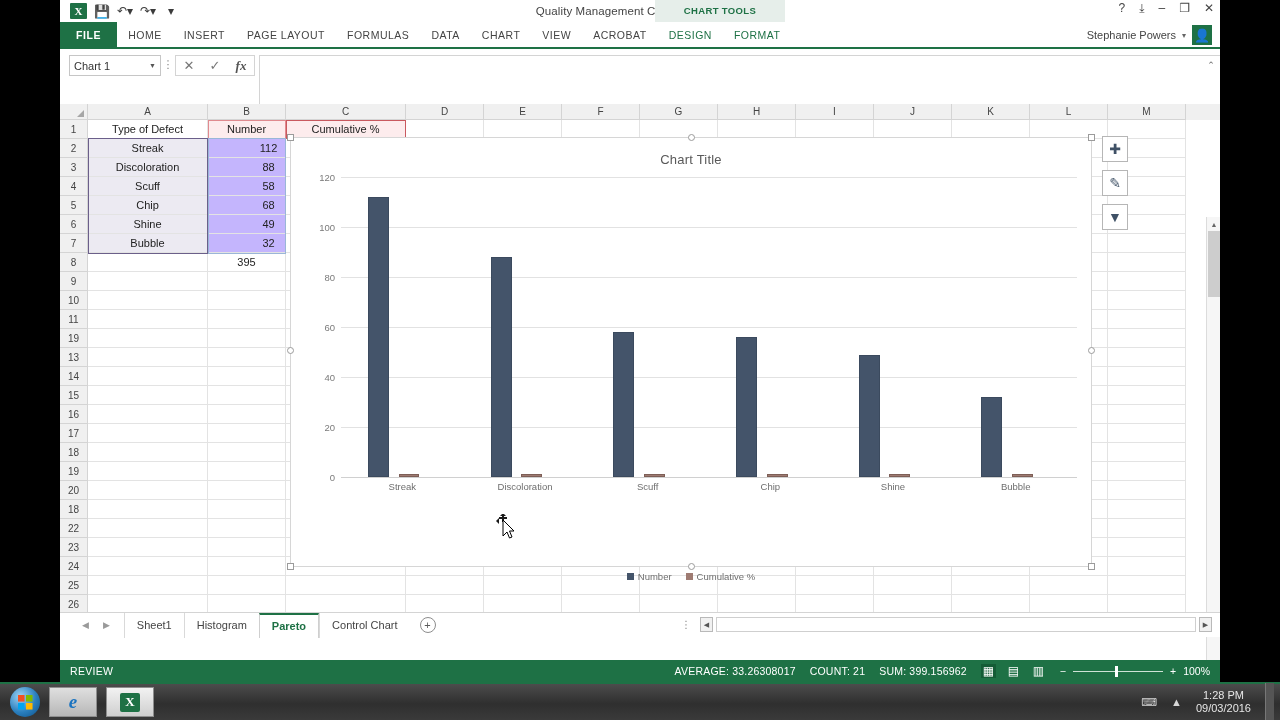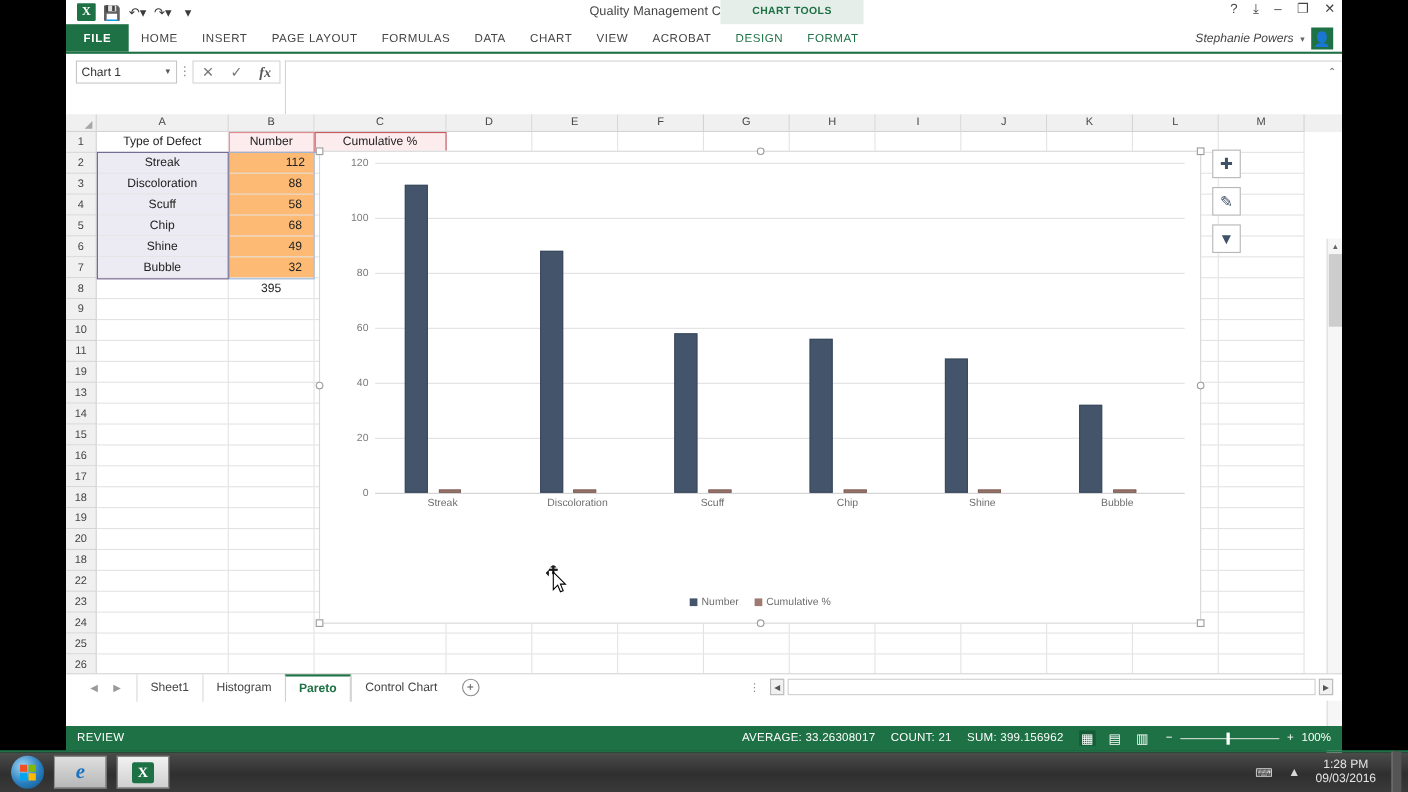--- a/index.html
+++ b/index.html
@@ -63,21 +63,21 @@
     padding: 0 16px; display: flex; align-items: center; font-weight: 600;
   }
   .tab {
     font-size: 10.5px; color: #444; letter-spacing: .5px;
     padding: 0 11px; display: flex; align-items: center; cursor: default;
   }
   .tab.ctx { color: #1e7145; }
   .account {
     position: absolute; right: 8px; top: 3px; display: flex; align-items: center; gap: 6px;
   }
-  .account-name { font-size: 11px; color: #444; font-style: italic; }
+  .account-name { font-size: 11px; color: #444; }
   .account-caret { font-size: 8px; color: #666; }
   .avatar {
     width: 20px; height: 20px; background: #1e7145; color: #fff;
     display: flex; align-items: center; justify-content: center; font-size: 13px;
   }
 
   
   .formulabar {
     position: relative; height: 55px; background: #fff;
     display: flex; align-items: flex-start; padding: 6px 0 0 0;
@@ -131,21 +131,21 @@
     display: flex; align-items: center; justify-content: center;
   }
   .cells { position: absolute; left: 28px; top: 16px; }
   .cellrow { display: flex; height: 19px; }
   .cell {
     height: 19px; border-right: 1px solid #e3e3e3; border-bottom: 1px solid #e3e3e3;
     font-size: 11px; color: #222; display: flex; align-items: center; justify-content: center;
     overflow: hidden; white-space: nowrap;
   }
   .cell.sel-a { background: #eceaf2; }
-  .cell.sel-b { background: #fdba74; padding-left: 44px; }
+  .cell.sel-b { background: #c4b5fd; padding-left: 44px; }
   .cell.hdr-b { background: #fdeced; }
   .cell.hdr-c { background: #fdeced; }
   .sel-border-a {
     position: absolute; border: 1.5px solid #6b5f8a; pointer-events: none;
   }
   .sel-border-b {
     position: absolute; border: 1.5px solid #9ab6d8; pointer-events: none;
   }
   .sel-border-hdrb { position:absolute; border:1.5px solid #e08a8f; pointer-events:none; }
   .sel-border-hdrc { position:absolute; border:1.5px solid #c9595f; pointer-events:none; }
@@ -797,20 +797,21 @@
             <div class="cell" style="width: 78px;"></div>
           </div>
         </div>
 
       <div class="sel-border-hdrb" style="left:148px;top:16px;width:78px;height:19px;"></div>
       <div class="sel-border-hdrc" style="left:226px;top:16px;width:120px;height:19px;"></div>
       <div class="sel-border-a" style="left:28px;top:34px;width:120px;height:116px;"></div>
       <div class="sel-border-b" style="left:148px;top:34px;width:78px;height:116px;"></div>
 
       <div class="chartobj">
+        <div class="chart-title">Chart Title</div>
 
         <div class="plot">
           <div class="ylabels" id="ylabels">
               <div class="ylab" style="top: 300px;">0</div>
               <div class="ylab" style="top: 250px;">20</div>
               <div class="ylab" style="top: 200px;">40</div>
               <div class="ylab" style="top: 150px;">60</div>
               <div class="ylab" style="top: 100px;">80</div>
               <div class="ylab" style="top: 50px;">100</div>
               <div class="ylab" style="top: 0px;">120</div>

